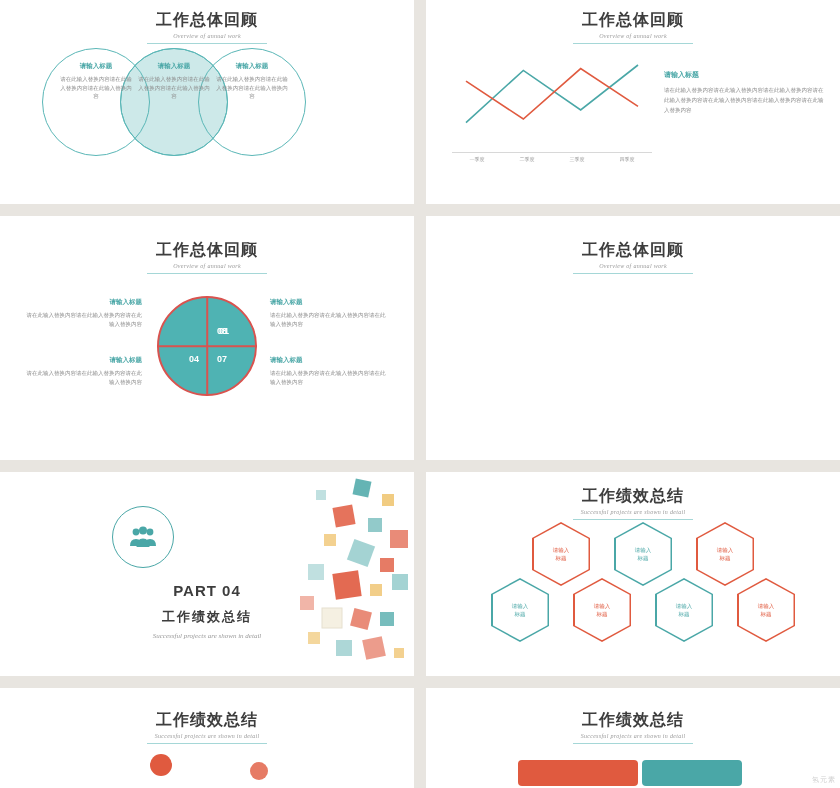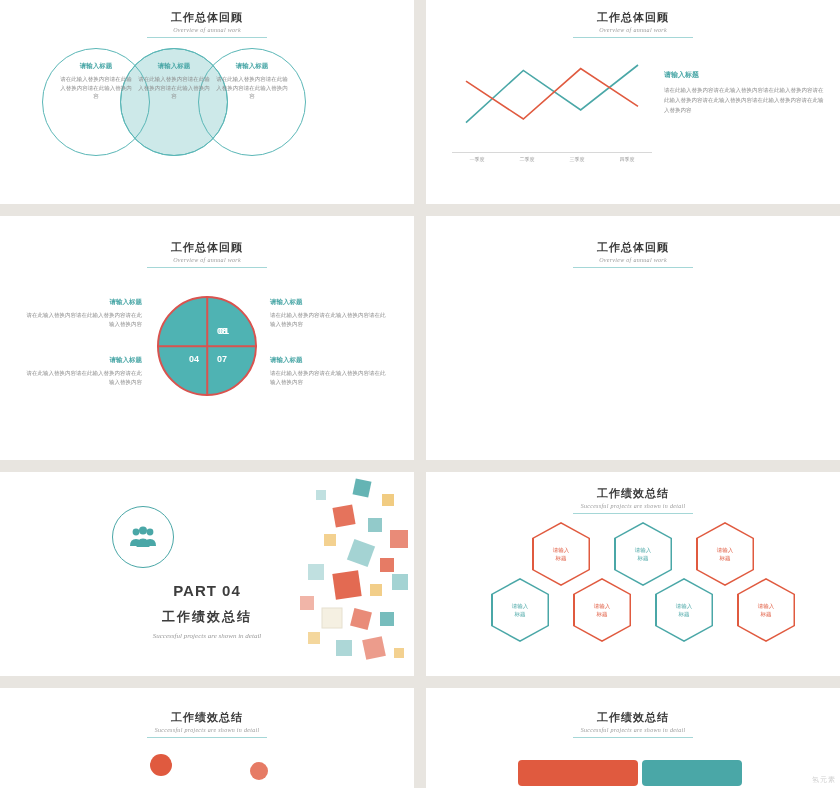--- a/index.html
+++ b/index.html
@@ -19,21 +19,21 @@
   .c0{left:0;width:414px;}
   .c1{left:426px;width:414px;}
   .r0{top:0;height:204px;}
   .r1{top:216px;height:244px;}
   .r2{top:472px;height:204px;}
   .r3{top:688px;height:100px;}
 
   
   .hdr{position:absolute;left:0;right:0;text-align:center;}
   .hdr .t{
-    font-size:11px;font-weight:bold;color:#3d3d3d;letter-spacing:1px;
+    font-size:16px;font-weight:bold;color:#3d3d3d;letter-spacing:1px;
   }
   .hdr .s{
     font-size:6px;color:#9a9a9a;margin-top:2px;letter-spacing:.3px;
     font-family:"Liberation Serif",serif;font-style:italic;
   }
   .hdr .rule{
     width:120px;height:1px;background:#5bb7b7;margin:4px auto 0;opacity:.55;
   }
 
   

